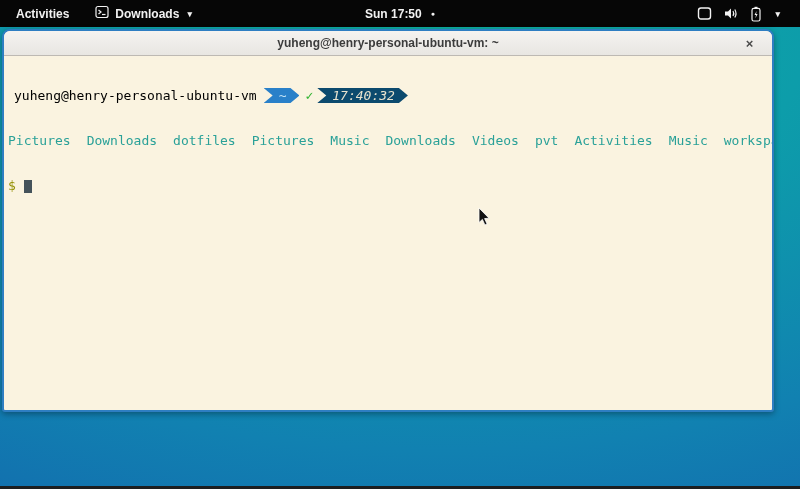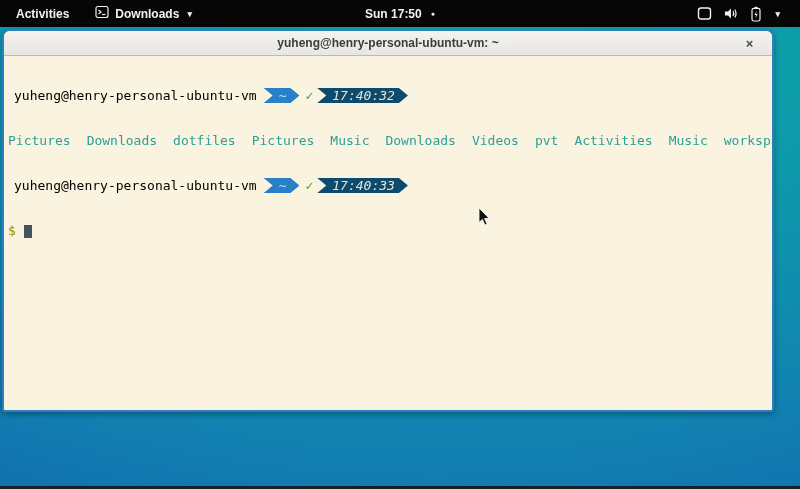--- a/index.html
+++ b/index.html
@@ -126,21 +126,20 @@
   </div>
 
   <div class="window">
     <div class="titlebar">
       <span>yuheng@henry-personal-ubuntu-vm: ~</span>
       <span class="closebtn">×</span>
     </div>
     <div class="termbody">
       <div class="tline"><span class="host">yuheng@henry-personal-ubuntu-vm</span><span class="plseg pl-blue">~</span><span class="check">✓</span><span class="plseg pl-dark">17:40:32</span></div>
       <div class="tline ls-line"><span>Pictures</span><span>Downloads</span><span>dotfiles</span><span>Pictures</span><span>Music</span><span>Downloads</span><span>Videos</span><span>pvt</span><span>Activities</span><span>Music</span><span>workspace</span></div>
-      <div class="tline"><span class="host">yuheng@henry-personal-ubuntu-vm</span><span class="plseg pl-blue">~</span><span class="check">✓</span><span class="plseg pl-dark">17:40:33</span></div>
       <div class="tline"><span class="dollar">$</span><span class="cursor"></span></div>
     </div>
   </div>
 
   <svg class="mouse" width="12" height="18" viewBox="0 0 12 18">
     <path d="M1 0 L1 14.5 L4.4 11.4 L6.9 17 L9.1 16 L6.6 10.6 L11 10.2 Z" fill="#111" stroke="#fff" stroke-width="0.8"></path>
   </svg>
 
   <div class="bottom-strip"></div>
 </div>

